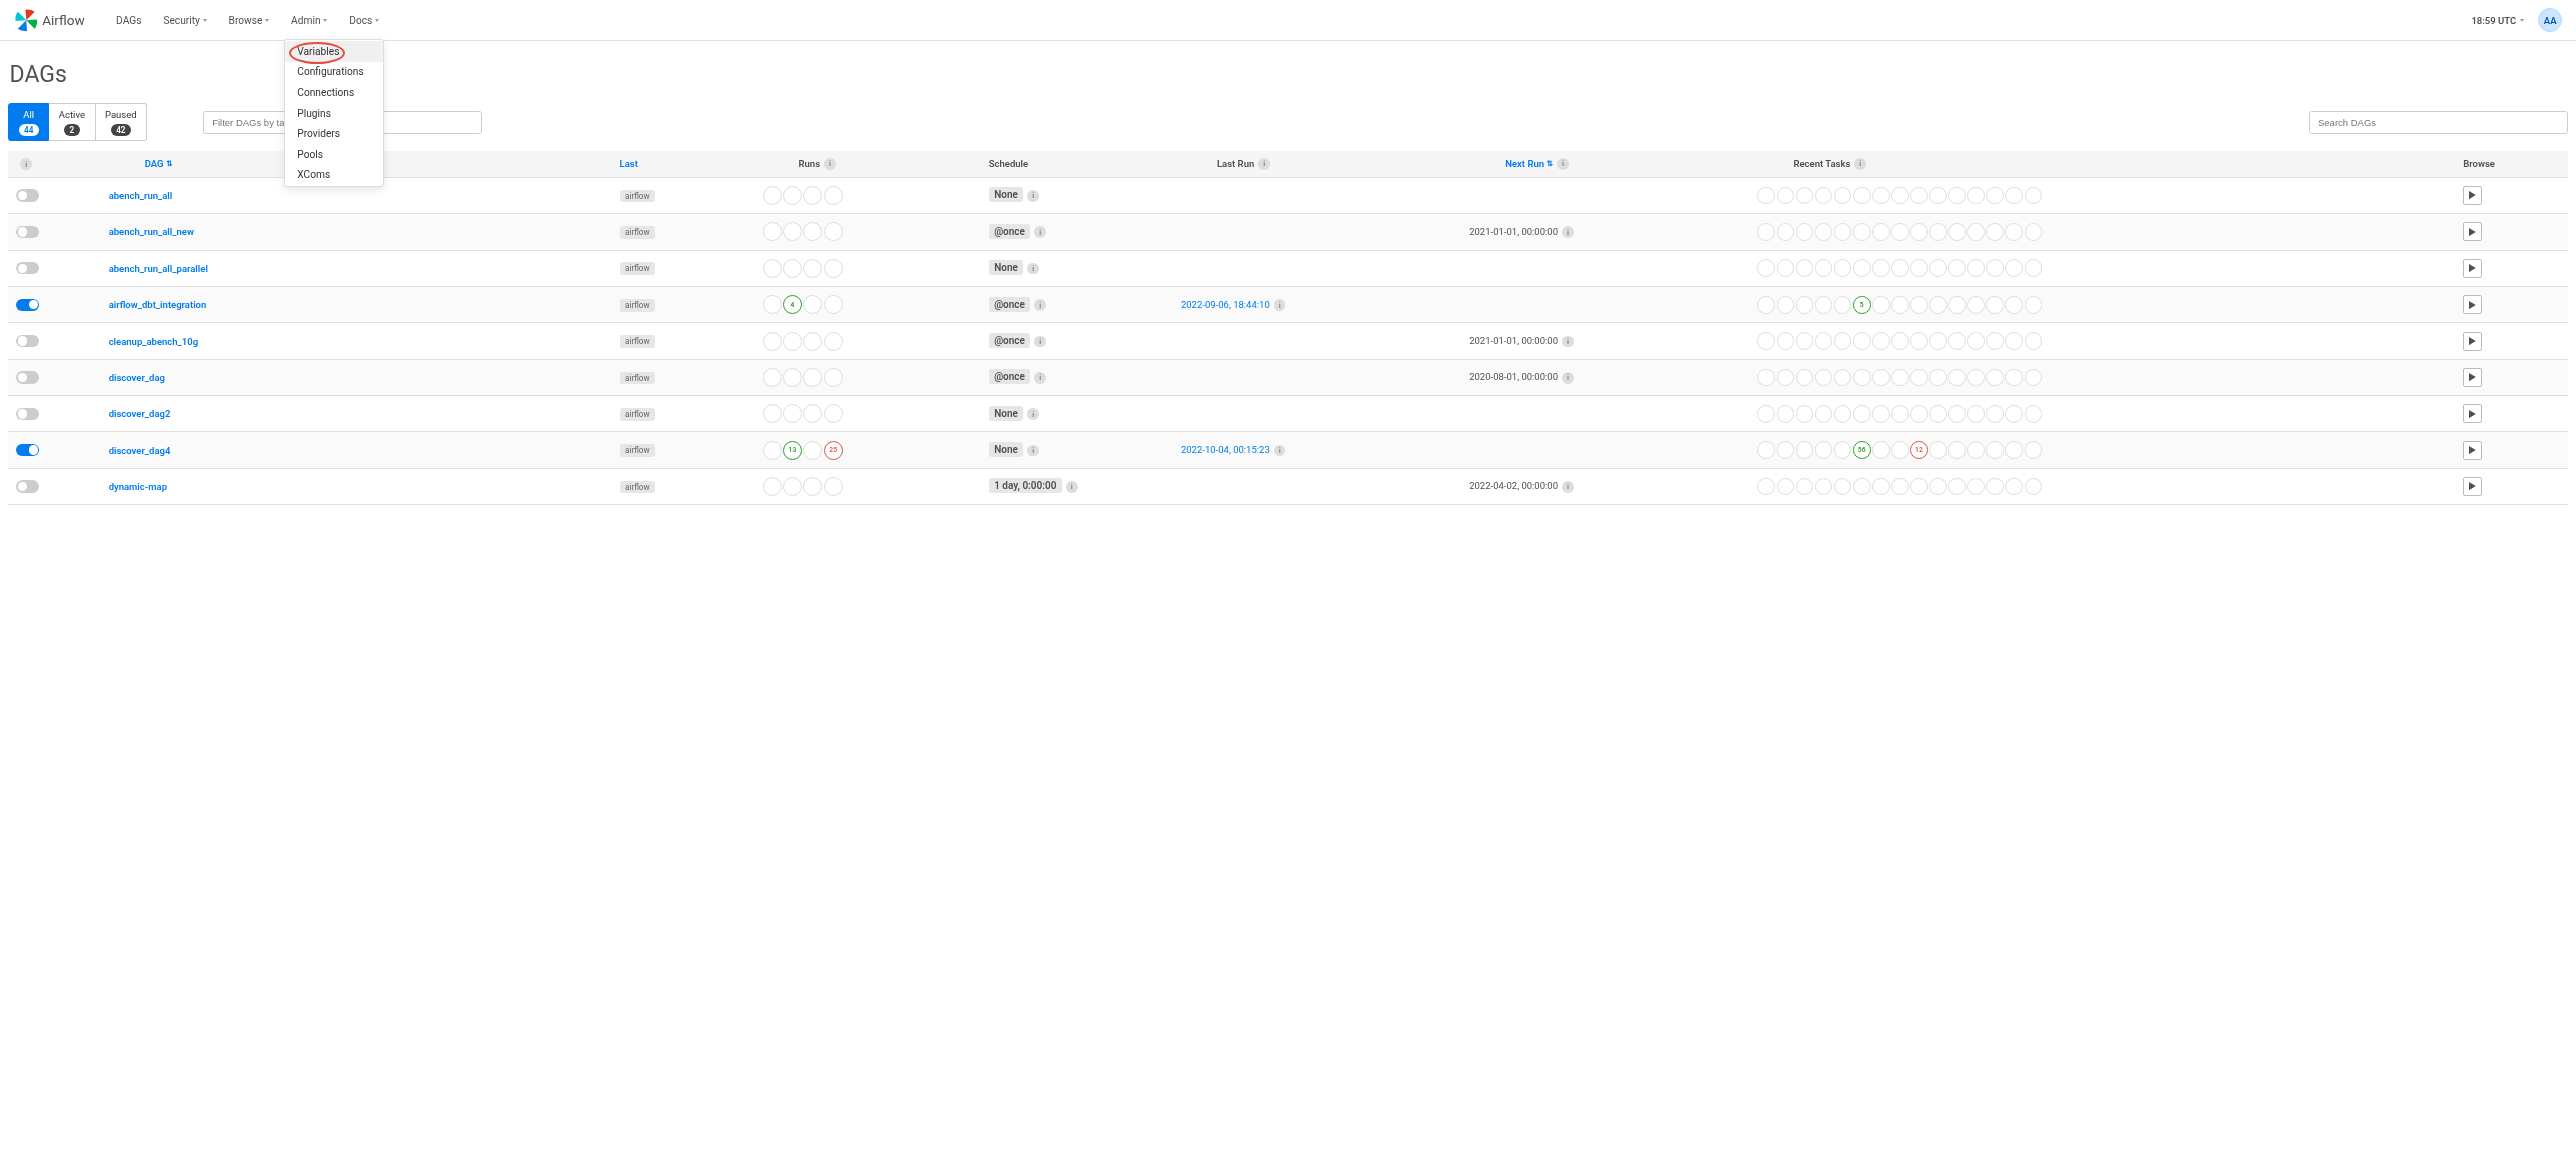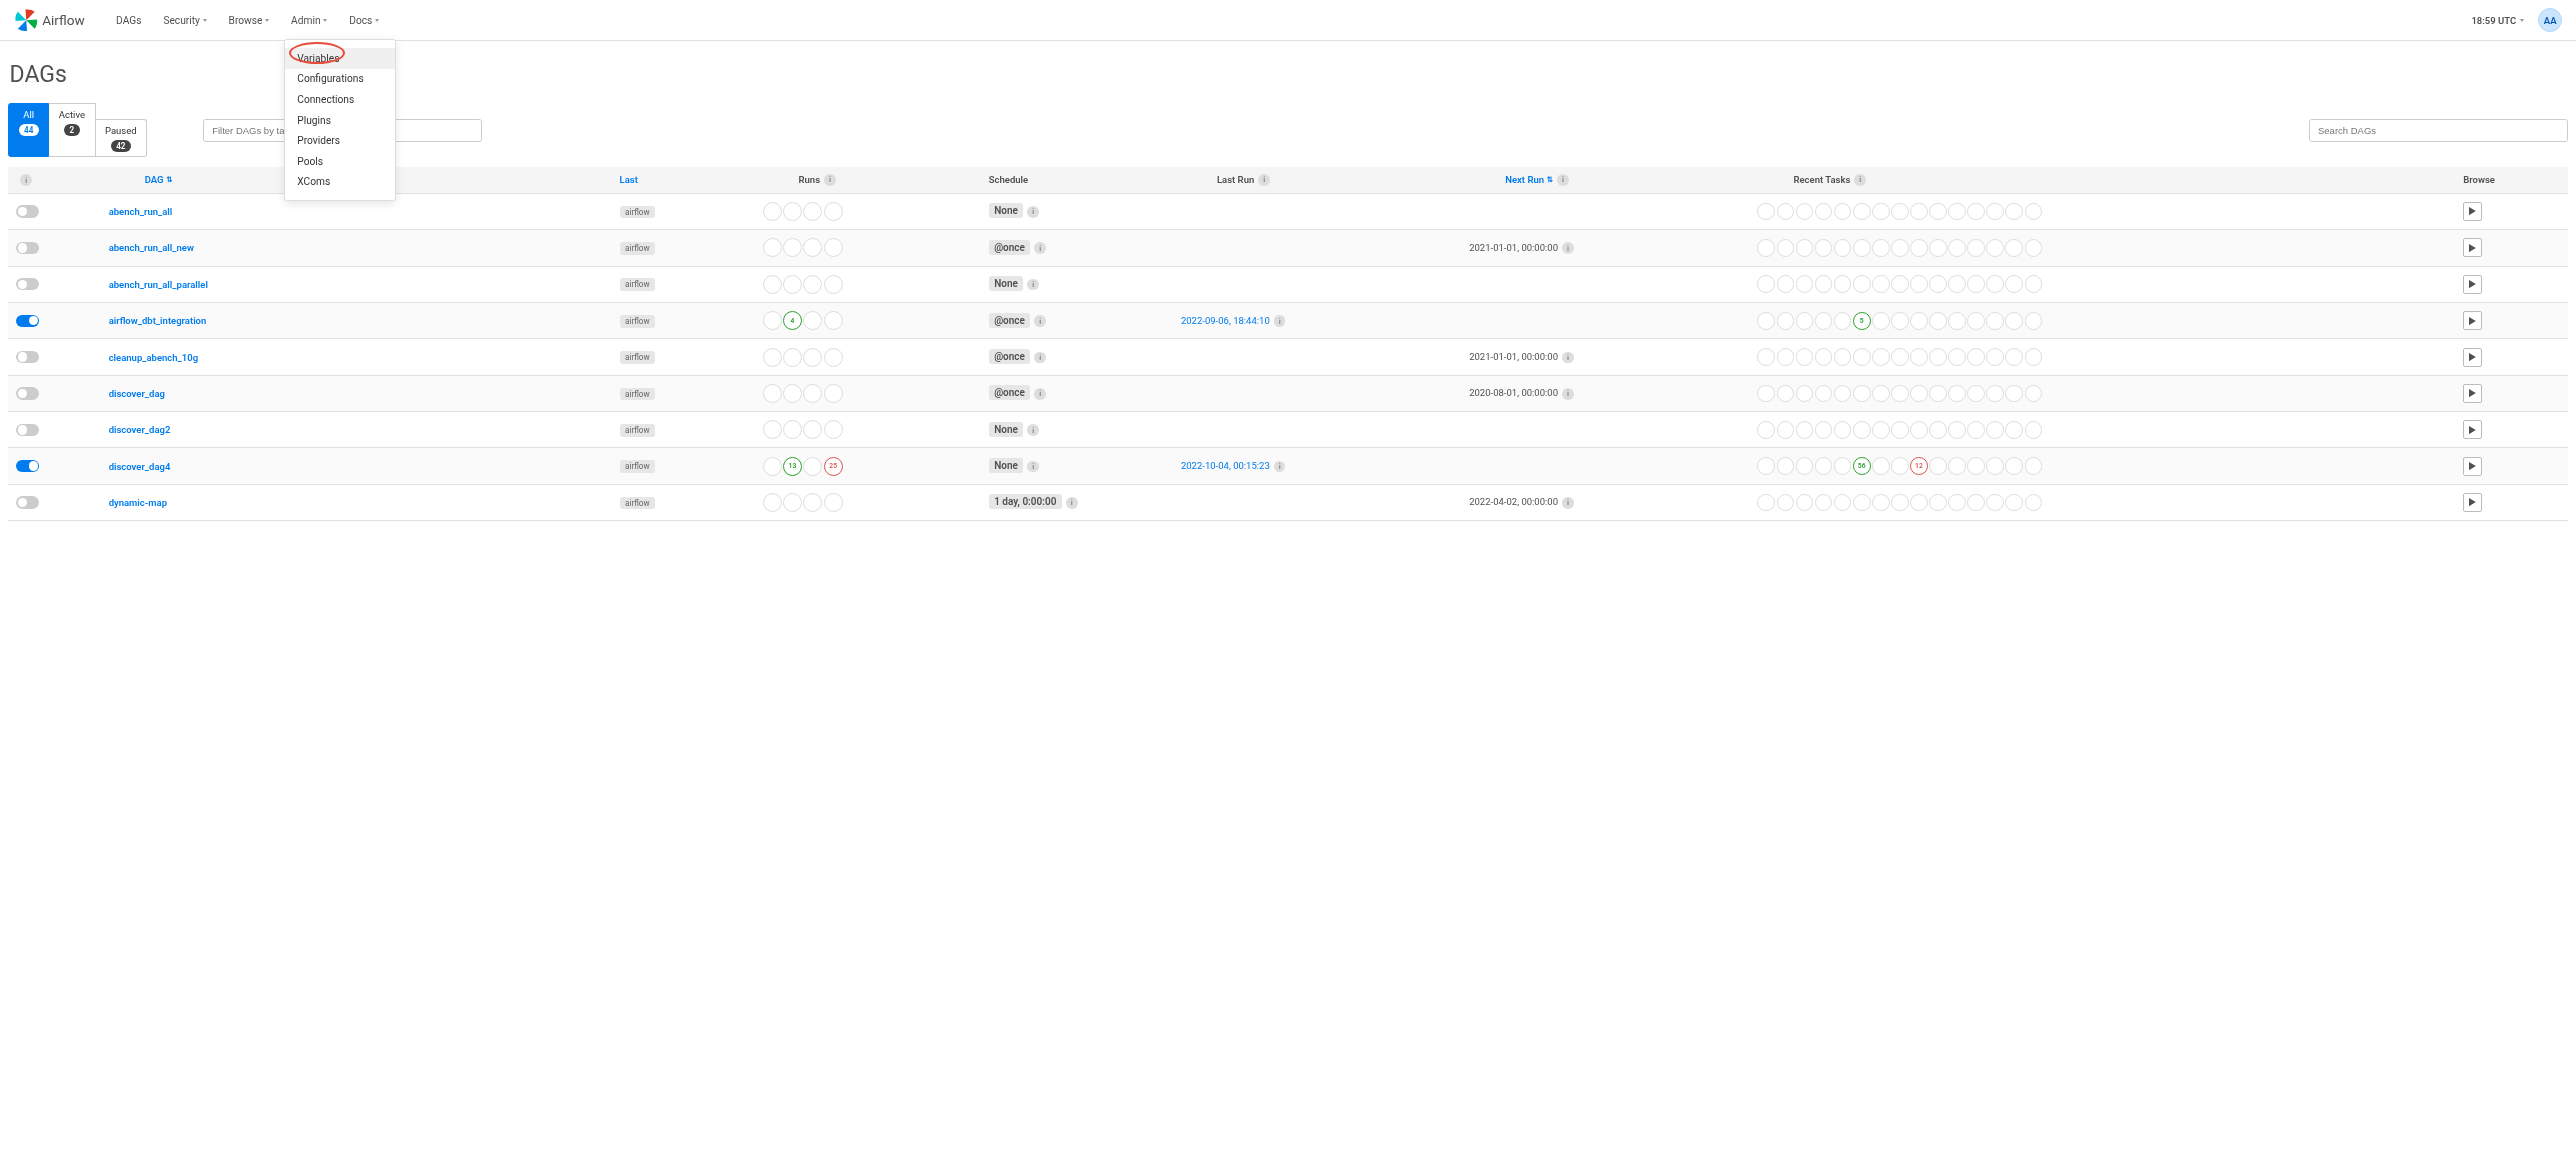--- a/index.html
+++ b/index.html
@@ -11,35 +11,35 @@
 .logo-svg { width: 24.5px; height: 24.5px; }
 .logo-text { font-size: 13.6px; color: #51504f; font-weight: 400; }
 .nav-items { display: flex; gap: 0; }
 .nav-item { padding: 12.3px 11px; color: #51504f; font-size: 10.2px; cursor: pointer; display: flex; align-items: center; gap: 2.7px; }
 .caret-down { width: 0; height: 0; border-left: 2.7px solid transparent; border-right: 2.7px solid transparent; border-top: 3.4px solid #999; }
 .nav-right { margin-left: auto; display: flex; align-items: center; gap: 13.6px; }
 .clock { display: flex; align-items: center; gap: 4.1px; font-weight: 600; color: #51504f; }
 .avatar { width: 24.5px; height: 24.5px; border-radius: 50%; background: #cce5ff; color: #0056b3; display: flex; align-items: center; justify-content: center; font-weight: 600; border: 0.7px solid #b3d7ff; }
 
 
-.dropdown-menu { position: absolute; top: 39px; left: 284px; background: #fff; border: 0.7px solid #ddd; border-radius: 2.7px; box-shadow: 0 2.7px 8.2px rgba(0,0,0,0.1); width: 112px; padding: 8px 0; z-index: 100; }
+.dropdown-menu { position: absolute; top: 39px; left: 284px; background: #fff; border: 0.7px solid #ddd; border-radius: 2.7px; box-shadow: 0 2.7px 8.2px rgba(0,0,0,0.1); width: 100px; padding: 1px 0; z-index: 100; }
 .dropdown-item { padding: 4.8px 12.3px; color: #333; cursor: pointer; font-size: 10.2px; }
 .dropdown-item.hovered { background: #f0f0f0; }
 .highlight-oval { position: absolute; border: 2px solid #e74c3c; border-radius: 50%; width: 56px; height: 22px; top: 42px; left: 289px; z-index: 101; pointer-events: none; }
 
 
 .content { padding: 6.8px 8.2px; }
 .page-title { font-size: 23px; color: #51504f; margin: 13.6px 0 15px 1.4px; font-weight: 400; }
 
 
 .filter-row { display: flex; align-items: center; gap: 6.8px; margin-bottom: 9.5px; }
 .pill-group { display: flex; }
 .pill { padding: 4.8px 9.5px; border: 0.7px solid #ccc; background: #fff; cursor: pointer; display: flex; align-items: center; gap: 4.1px; font-size: 9.5px; flex-direction: column; }
 .pill:first-child { border-radius: 2.7px 0 0 2.7px; }
-.pill:last-child { border-radius: 0 2.7px 2.7px 0; margin-top: 16px; }
+.pill:last-child { border-radius: 0 2.7px 2.7px 0; }
 .pill:not(:first-child) { border-left: none; }
 .pill.active { background: #017cee; color: #fff; border-color: #017cee; }
 .badge { border-radius: 6.8px; padding: 0.7px 5.4px; font-size: 8.2px; font-weight: 600; }
 .pill.active .badge { background: #fff; color: #017cee; }
 .pill:not(.active) .badge { background: #444; color: #fff; }
 .tag-filter { flex: 0 0 279px; margin-left: 49px; }
 .tag-filter input, .search-box input { width: 100%; padding: 5.4px 8.2px; border: 0.7px solid #ccc; border-radius: 2.7px; font-size: 9.5px; }
 .search-box { margin-left: auto; flex: 0 0 259px; }
 
 

